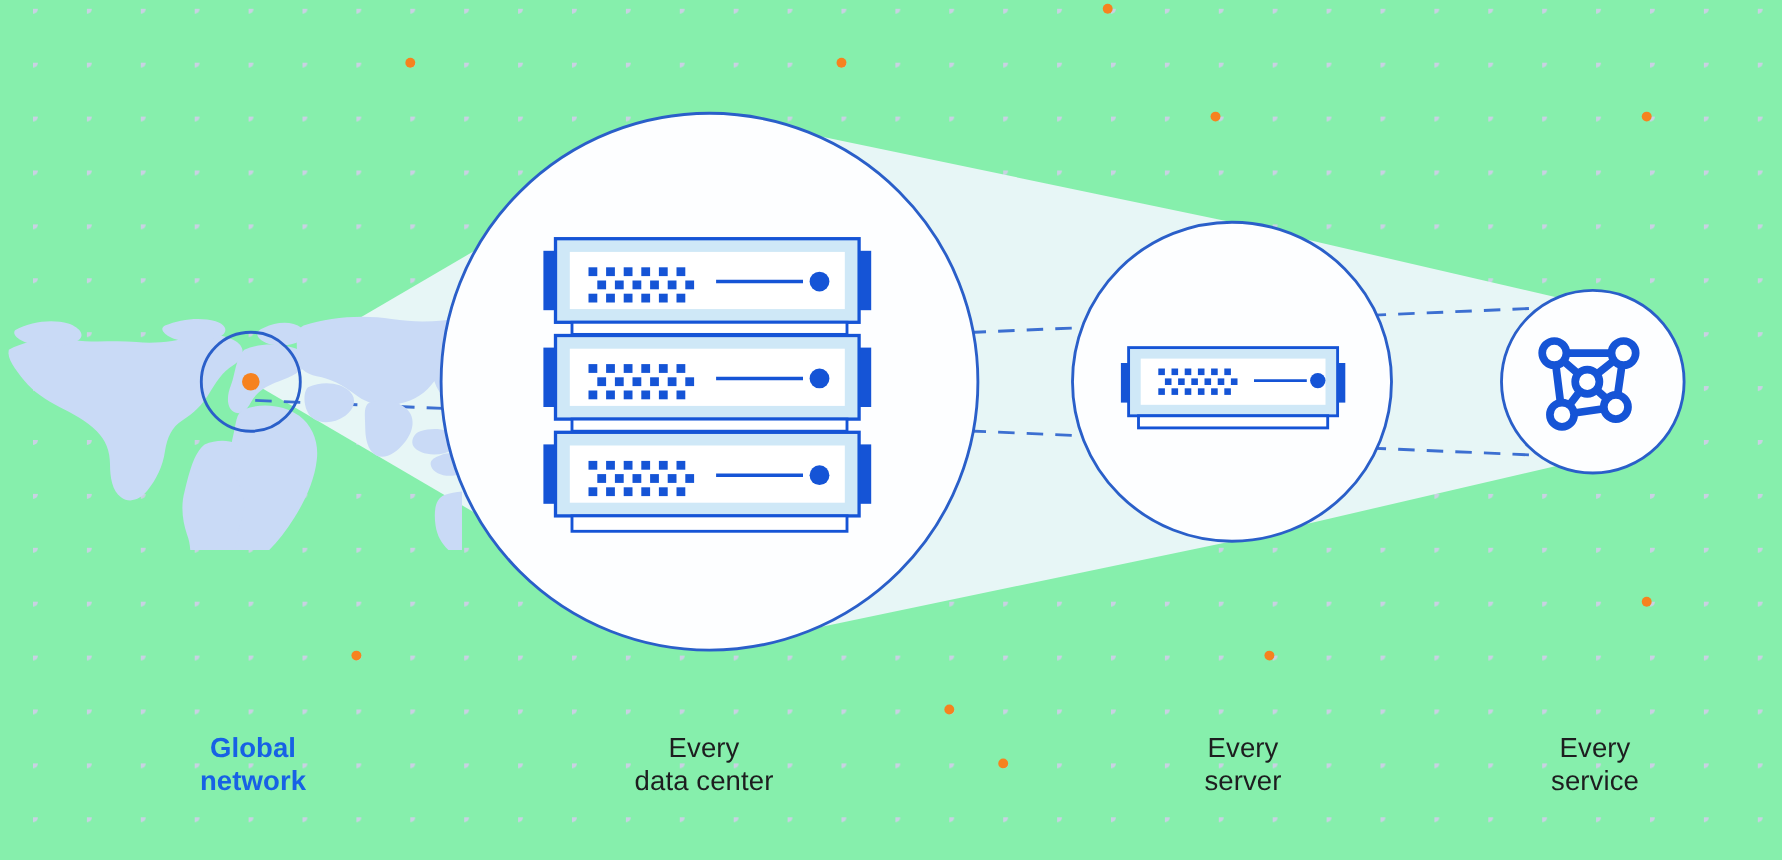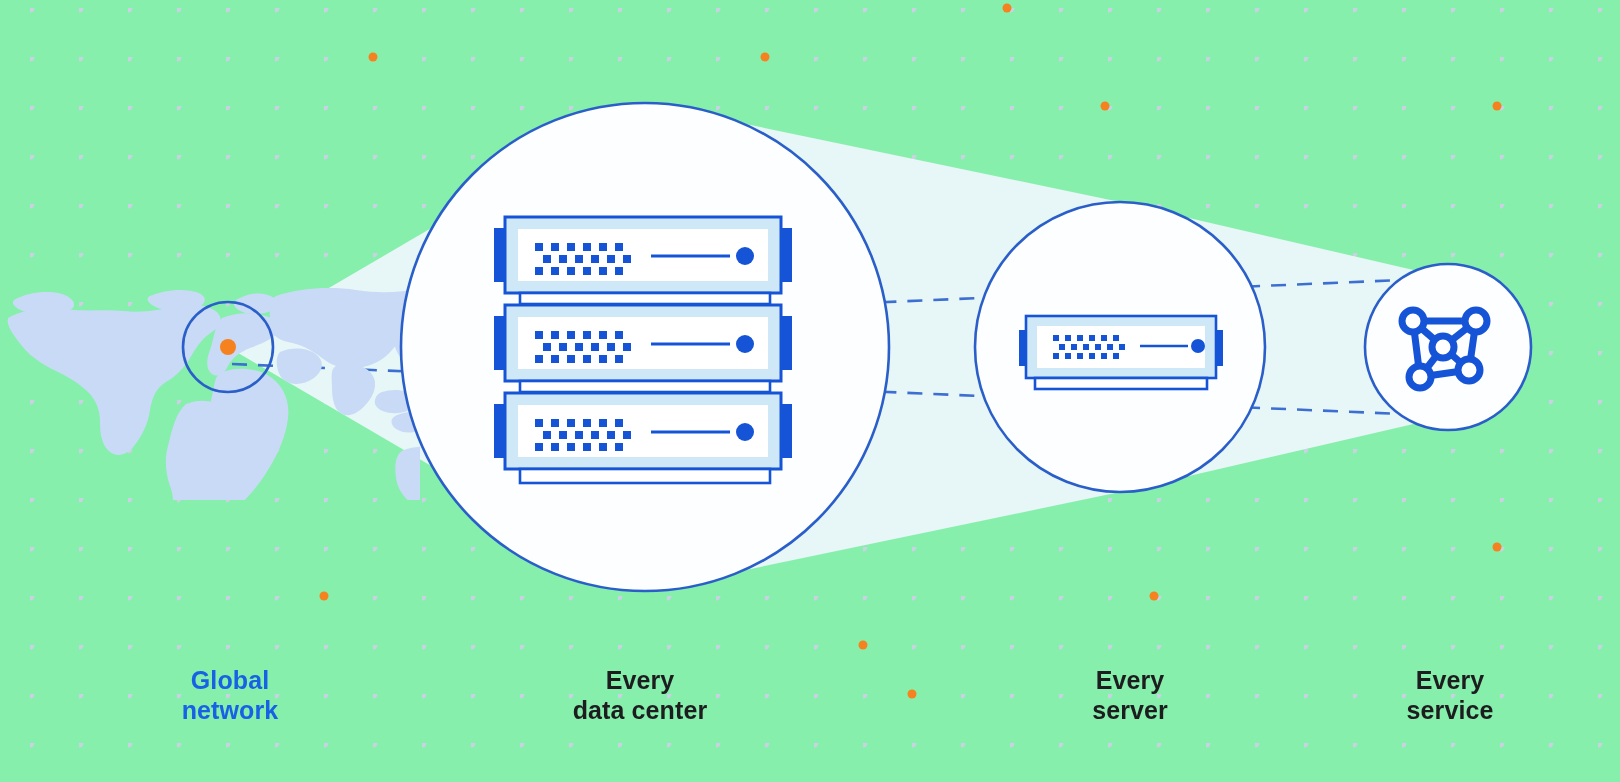--- a/index.html
+++ b/index.html
@@ -24,21 +24,21 @@
     inset: 0;
     width: 1620px;
     height: 782px;
   }
   .label {
     position: absolute;
     text-align: center;
     font-family: "Liberation Sans", sans-serif;
     font-size: 25px;
     line-height: 30px;
-    font-weight: 700;
+    font-weight: 400;
     white-space: pre-line;
     letter-spacing: 0.1px;
   }
   .label.dark { color: #1d1d1f; }
   .label.accent { color: #1761e5; font-weight: 700; }
 
   #label-global   { left: 130px;  top: 665px; width: 200px; }
   #label-dc       { left: 530px;  top: 665px; width: 220px; }
   #label-server   { left: 1030px; top: 665px; width: 200px; }
   #label-service  { left: 1350px; top: 665px; width: 200px; }

